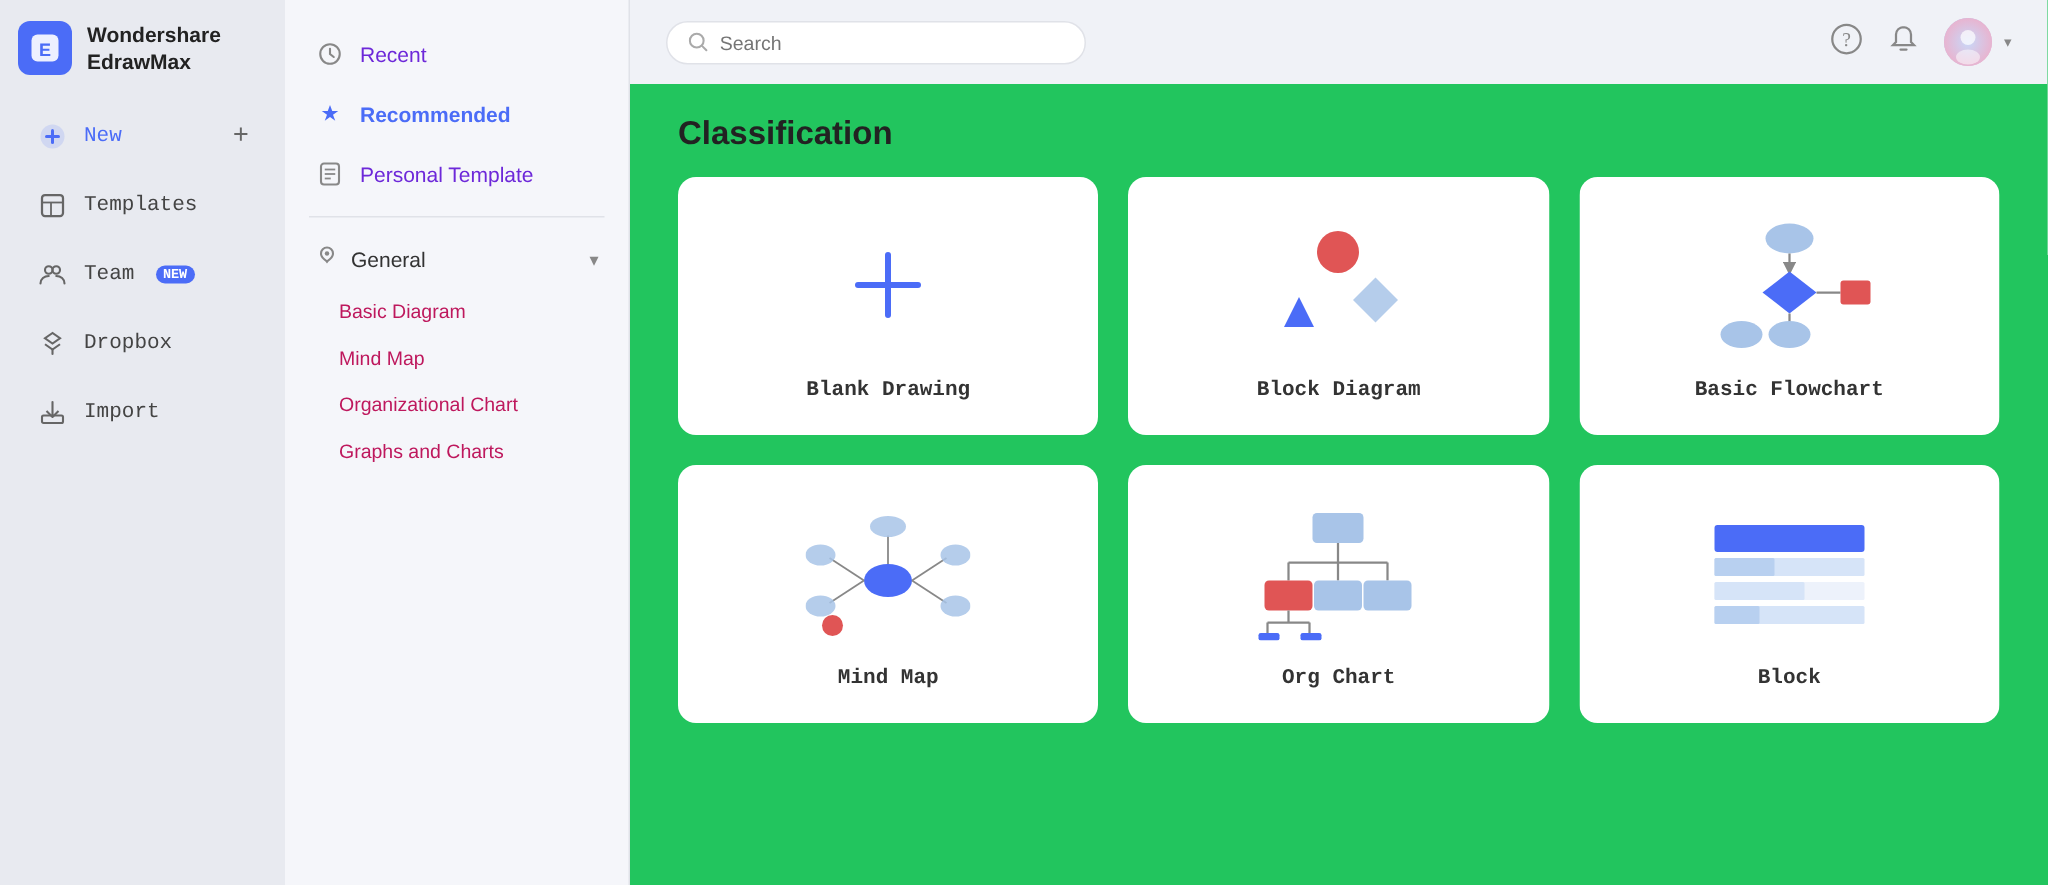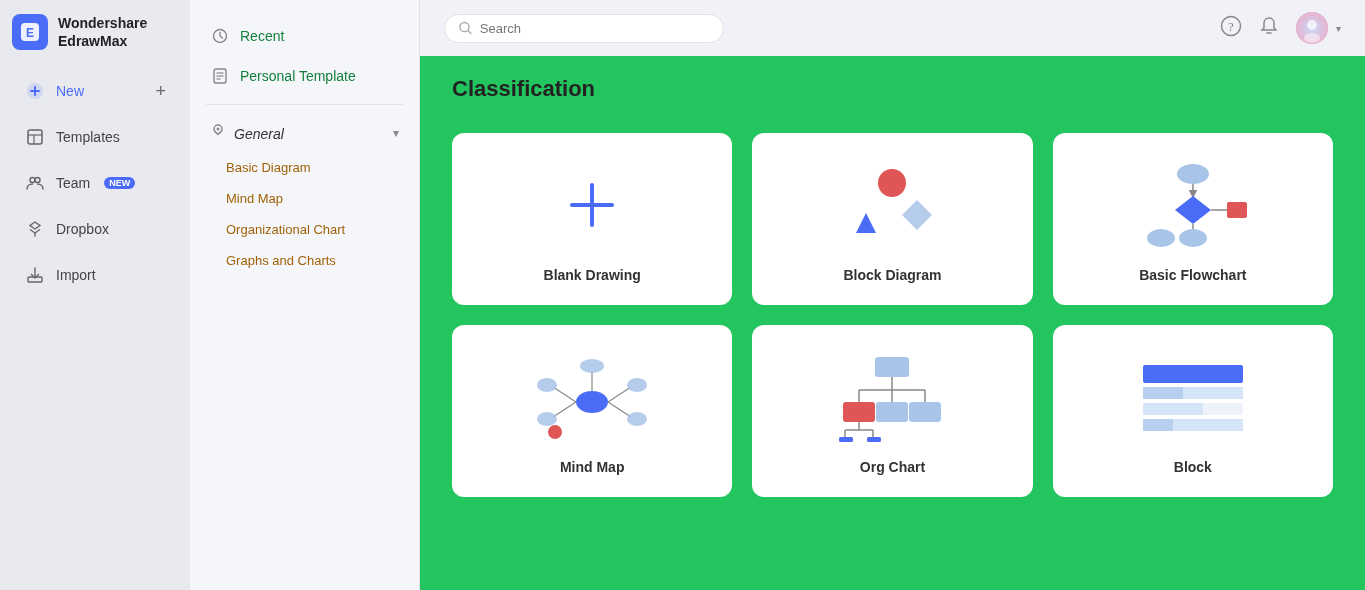--- a/index.html
+++ b/index.html
@@ -25,21 +25,21 @@
       height: 36px;
       background: #4b6cf7;
       border-radius: 8px;
       display: flex; align-items: center; justify-content: center;
       color: white;
       font-weight: bold;
       font-size: 18px;
     }
     .logo-text { font-size: 14px; font-weight: 600; color: #222; line-height: 1.3; }
 
-    .sidebar-nav { display: flex; flex-direction: column; padding: 4px 0; }
+    .sidebar-nav { display: flex; flex-direction: column; padding: 4px 0; font-family: Liberation Mono, monospace; }
     .sidebar-item {
       display: flex;
       align-items: center;
       gap: 10px;
       padding: 10px 16px;
       cursor: pointer;
       border-radius: 8px;
       margin: 2px 8px;
       color: #444;
       font-size: 14px;
@@ -66,39 +66,39 @@
       flex-shrink: 0;
       overflow-y: auto;
     }
     .middle-item {
       display: flex;
       align-items: center;
       gap: 10px;
       padding: 10px 20px;
       cursor: pointer;
       font-size: 14px;
-      color: #15803d;
+      color: #6d28d9;
     }
     .middle-item.active { color: #4b6cf7; font-weight: 600; }
     .middle-item .m-icon { width: 20px; height: 20px; display: flex; align-items: center; justify-content: center; font-size: 14px; }
     .divider { height: 1px; background: #e0e2e8; margin: 8px 16px; }
     .middle-section-header {
       display: flex;
       align-items: center;
       justify-content: space-between;
       padding: 10px 20px;
       font-size: 14px;
       color: #333;
       font-weight: 500;
       cursor: pointer;
     }
     .middle-sub-item {
       padding: 8px 20px 8px 36px;
       font-size: 13px;
-      color: #a16207;
+      color: #be185d;
       cursor: pointer;
     }
 
     
     .main-content {
       flex: 1;
       display: flex;
       flex-direction: column;
       background: #22c55e;
       overflow: hidden;
@@ -140,42 +140,42 @@
 
     .content-area {
       flex: 1;
       padding: 20px 32px;
       overflow-y: auto;
     }
     .section-title {
       font-size: 22px;
       font-weight: 700;
       color: #222;
-      margin-bottom: 31px;
+      margin-bottom: 16px;
     }
     .cards-grid {
       display: grid;
       grid-template-columns: repeat(3, 1fr);
       gap: 20px;
     }
     .card {
       background: white;
       border-radius: 12px;
       padding: 20px;
       display: flex;
       flex-direction: column;
       align-items: center;
       justify-content: center;
       min-height: 160px;
       cursor: pointer;
       border: 2px solid transparent;
       transition: border-color 0.2s;
     }
     .card-visual { width: 100%; height: 100px; display: flex; align-items: center; justify-content: center; margin-bottom: 12px; }
-    .card-label { font-size: 14px; font-weight: 600; color: #333; text-align: center; }
+    .card-label { font-size: 14px; font-weight: 600; color: #333; text-align: center; font-family: Liberation Mono, monospace; }
   </style>
 </head>
 <body>
 
 <div class="sidebar">
   <div class="logo-area">
     <div class="logo-icon">
       <svg width="22" height="22" viewBox="0 0 22 22" fill="none">
         <rect x="2" y="2" width="18" height="18" rx="4" fill="white" opacity="0.9"></rect>
         <text x="11" y="16" text-anchor="middle" font-size="12" font-weight="bold" fill="#4b6cf7">E</text>
@@ -256,37 +256,45 @@
   <div class="middle-item">
     <div class="m-icon">
       <svg width="16" height="16" viewBox="0 0 16 16">
           <circle cx="8" cy="8" r="6.5" fill="none" stroke="#888" stroke-width="1.4"></circle>
           <polyline points="8,4.5 8,8 10.5,10" fill="none" stroke="#888" stroke-width="1.4" stroke-linecap="round"></polyline>
         </svg>
     </div>
     <span>Recent</span>
   </div>
 
+  <div class="middle-item active">
+    <div class="m-icon">
+      <svg width="16" height="16" viewBox="0 0 16 16">
+          <path d="M8 2l1.5 4h4l-3.5 2.5 1.5 4L8 10l-3.5 2.5 1.5-4L2.5 6h4z" fill="#4b6cf7"></path>
+        </svg>
+    </div>
+    <span>Recommended</span>
+  </div>
 
   <div class="middle-item">
     <div class="m-icon">
       <svg width="16" height="16" viewBox="0 0 16 16">
           <rect x="2" y="1" width="12" height="14" rx="2" fill="none" stroke="#888" stroke-width="1.4"></rect>
           <line x1="4.5" y1="5" x2="11.5" y2="5" stroke="#888" stroke-width="1.2"></line>
           <line x1="4.5" y1="8" x2="11.5" y2="8" stroke="#888" stroke-width="1.2"></line>
           <line x1="4.5" y1="11" x2="8.5" y2="11" stroke="#888" stroke-width="1.2"></line>
         </svg>
     </div>
     <span>Personal Template</span>
   </div>
 
   <div class="divider"></div>
 
   <div class="middle-section-header">
-    <div style="display:flex; align-items:flex-end; gap:8px;font-style:italic;">
+    <div style="display:flex; align-items:center; gap:8px;">
       <div>
         <svg width="16" height="16" viewBox="0 0 16 16">
             <path d="M8 2C5.8 2 4 3.8 4 6c0 2 1.5 3.5 3.5 4.9L8 11.5l.5-.6C10.5 9.5 12 8 12 6c0-2.2-1.8-4-4-4z" fill="none" stroke="#888" stroke-width="1.4"></path>
             <circle cx="8" cy="6" r="1.5" fill="#888"></circle>
           </svg>
       </div>
       <span>General</span>
     </div>
     <span style="color:#888; font-size:12px;">▾</span>
   </div>

